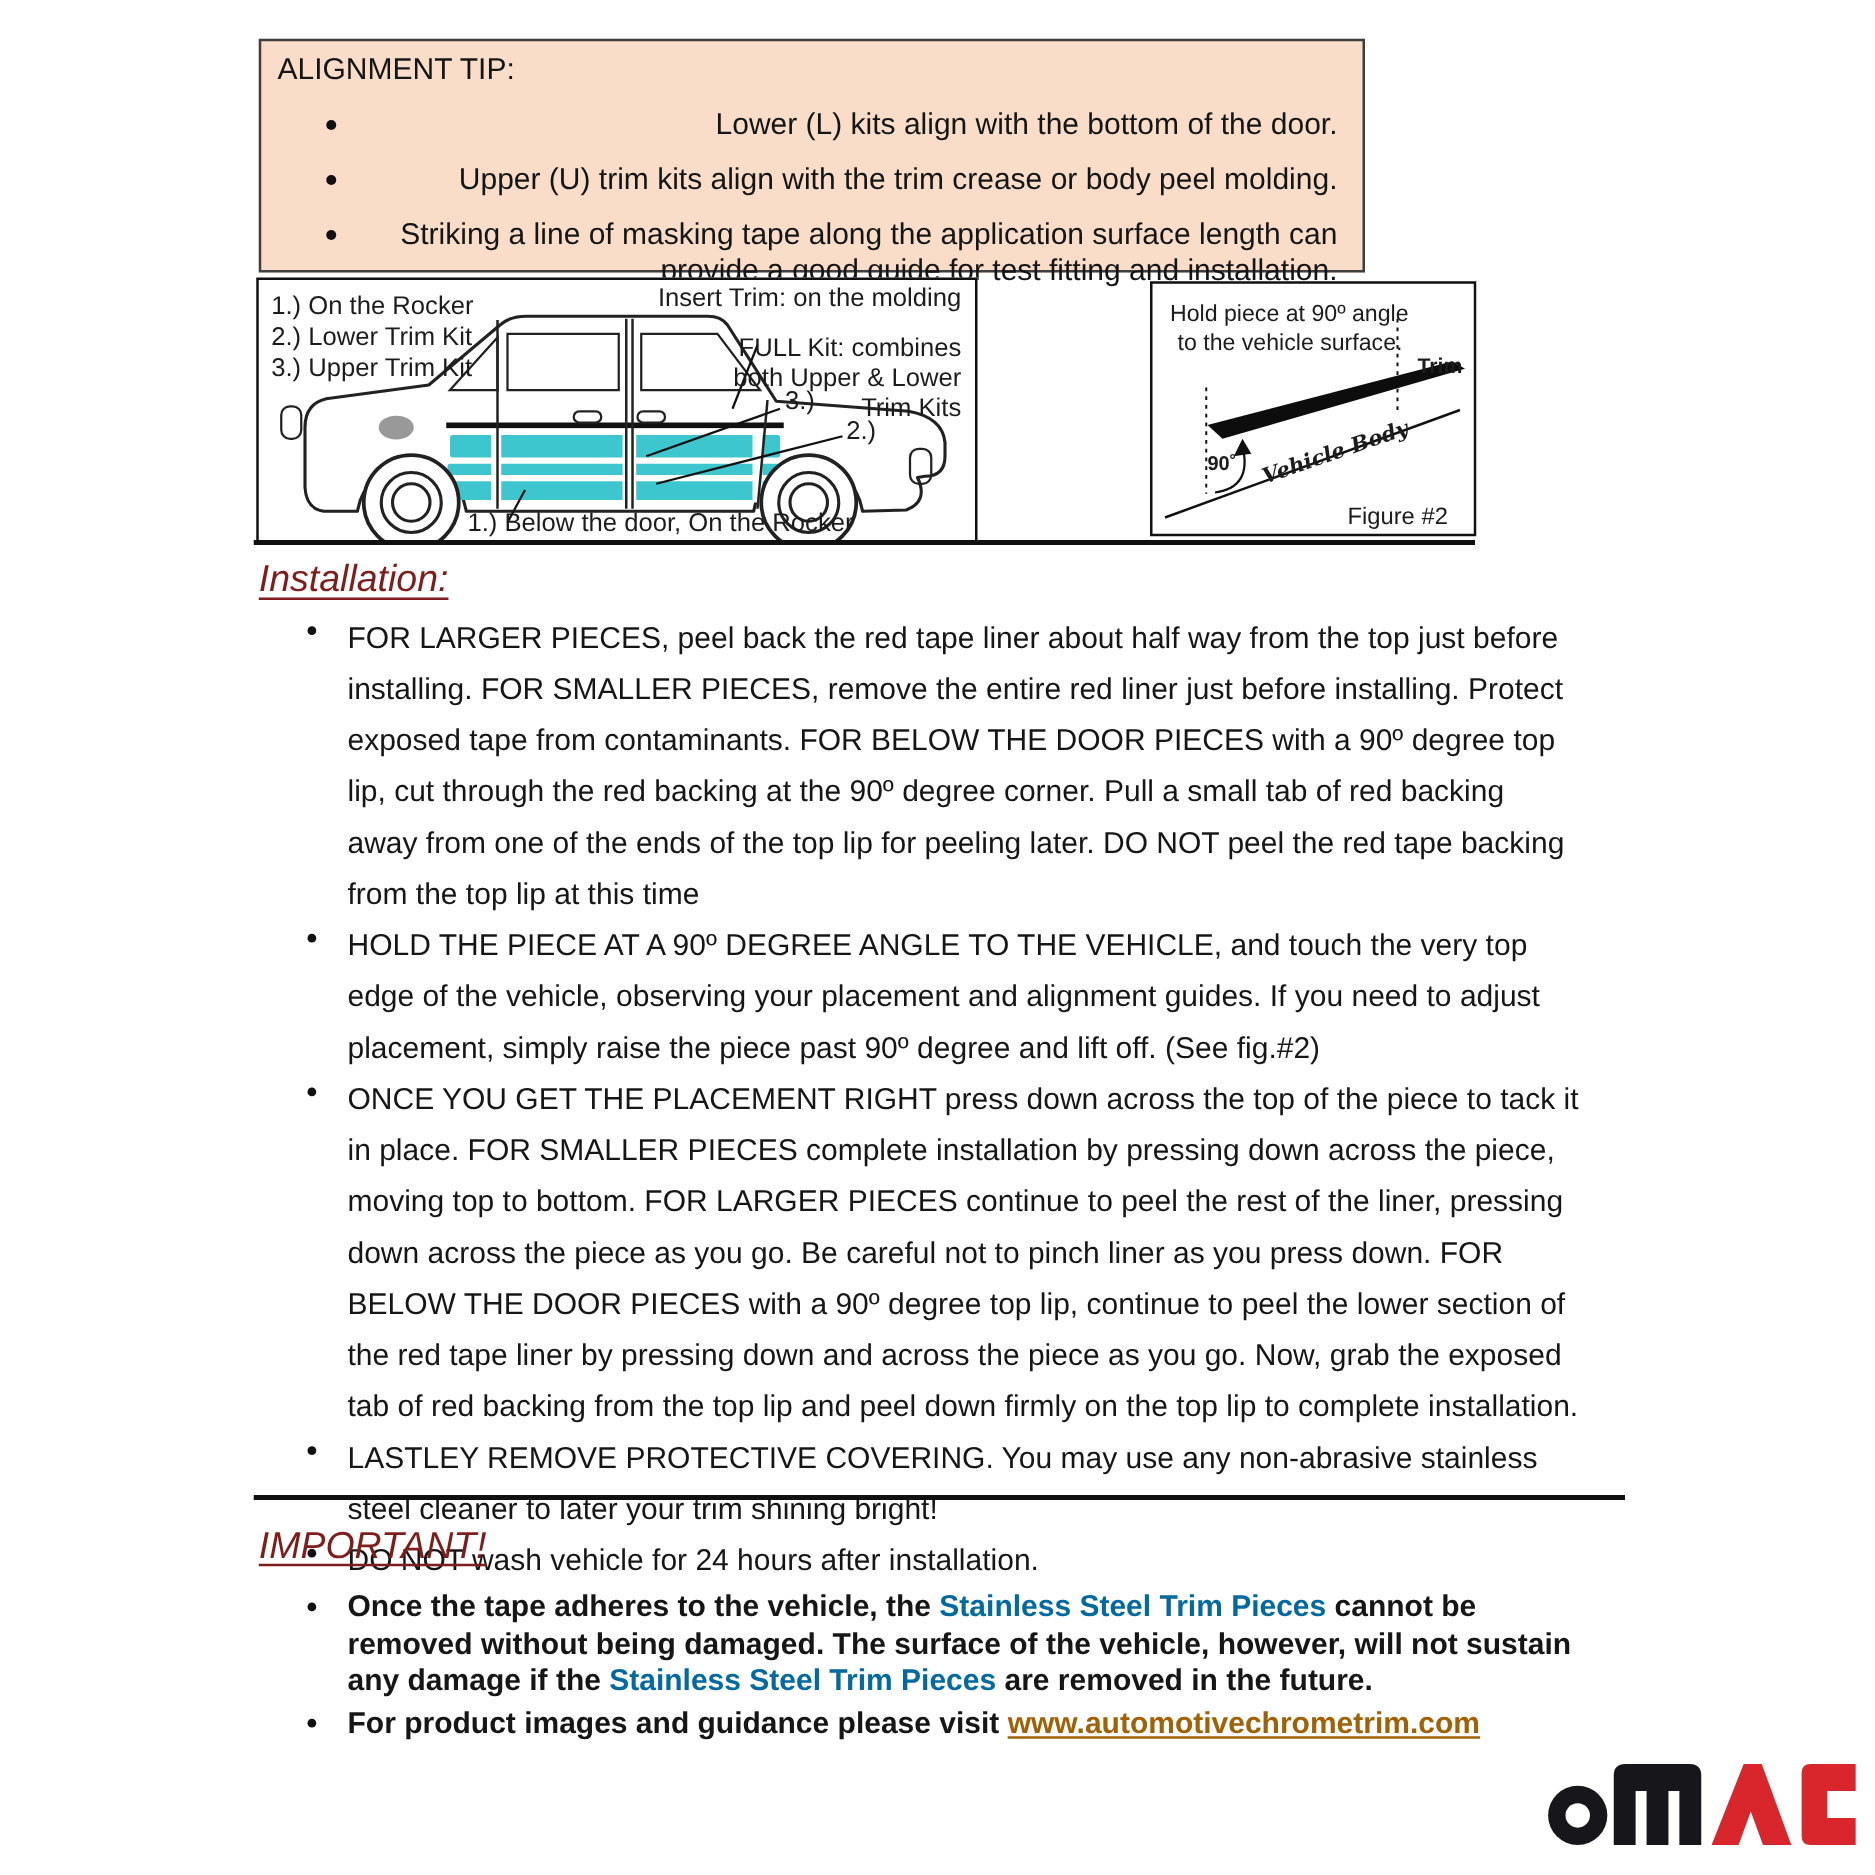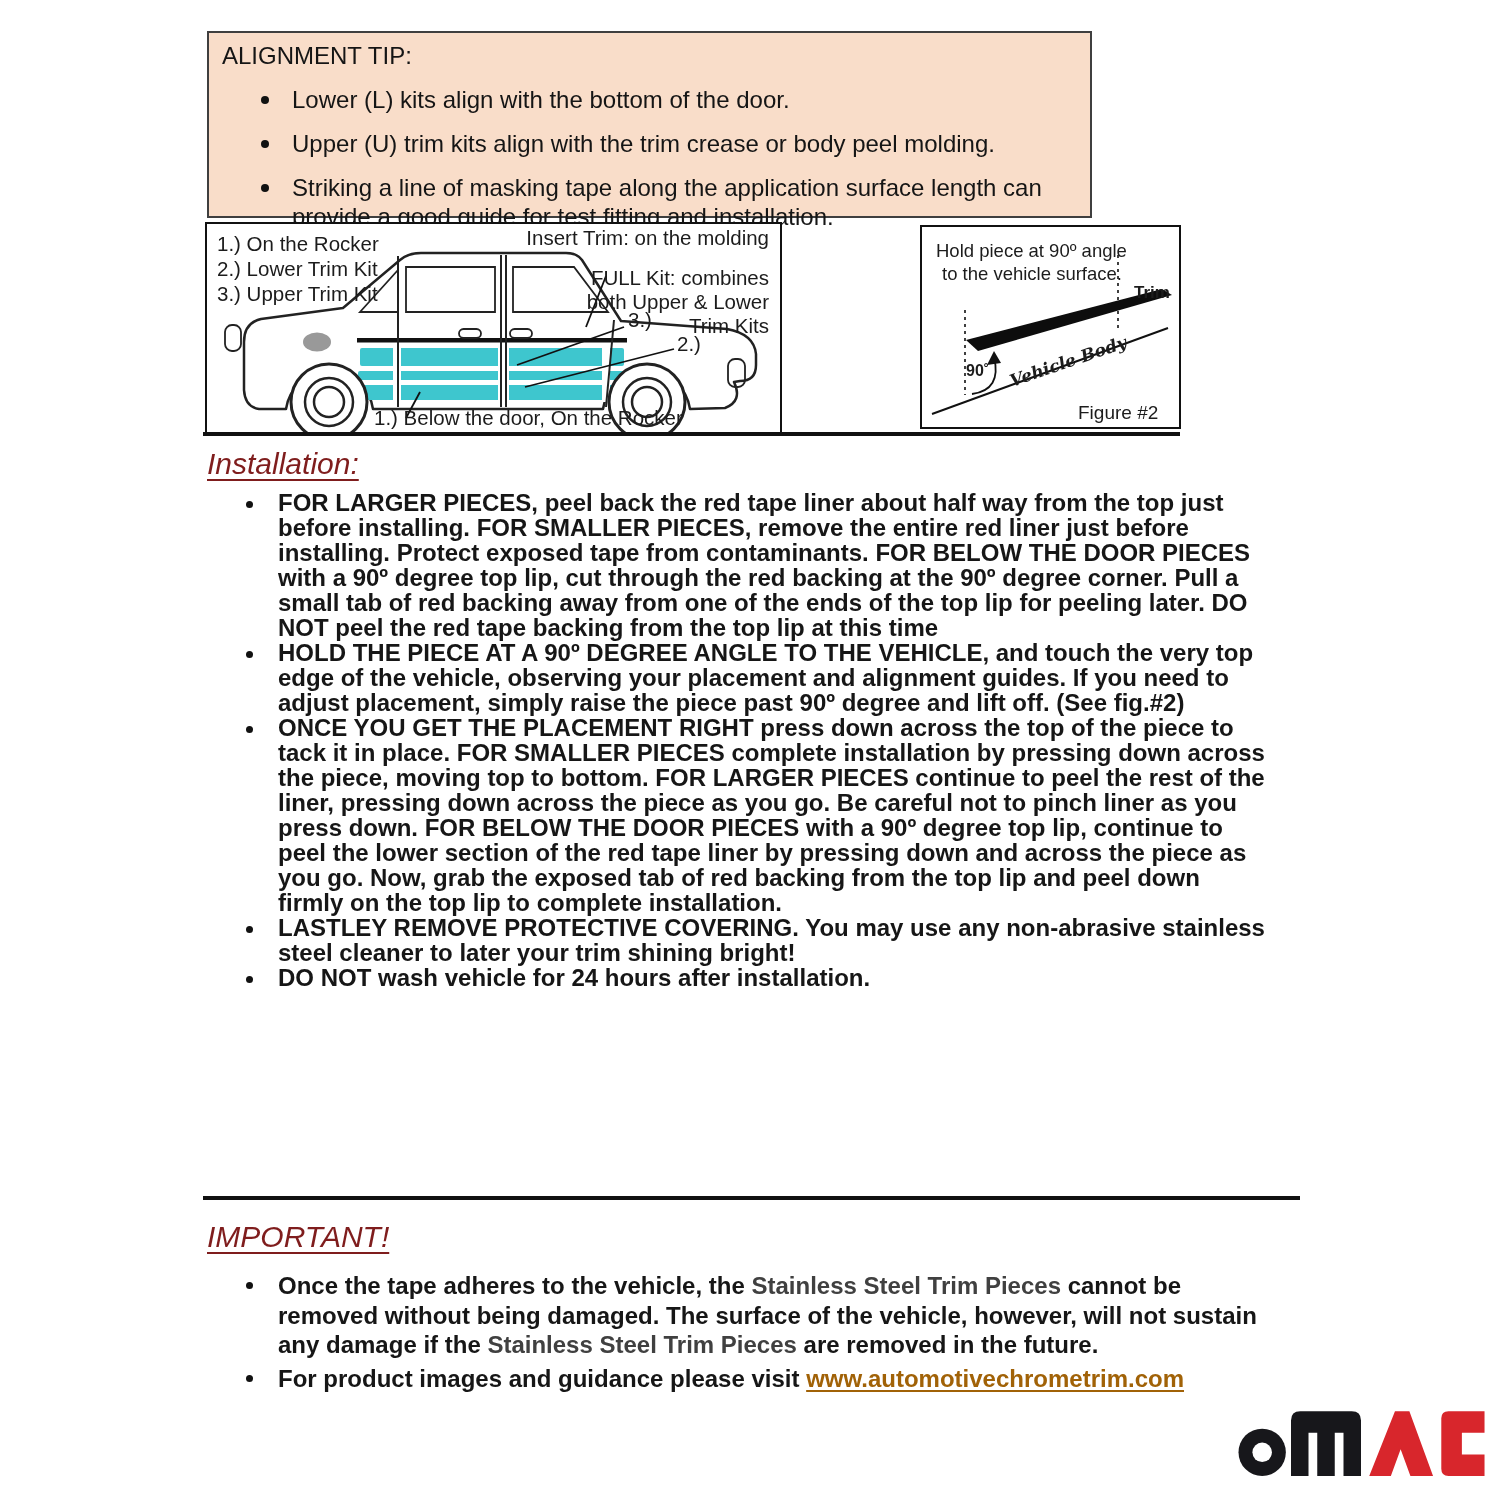--- a/index.html
+++ b/index.html
@@ -9,47 +9,47 @@
     overflow:hidden;
   }
   .abs{position:absolute;}
   
   .tip-box{
     left:207px;top:31px;width:885px;height:187px;
     background:#f9ddc9;border:2px solid #3f3f3f;box-sizing:border-box;
   }
   .tip-title{margin:9px 0 0 13px;font-size:24px;line-height:28px;}
   .tip-list{margin-top:15px;}
-  .tip-item{position:relative;padding:0 20px 0 83px;font-size:24px;line-height:29px;margin-bottom:15px;}
+  .tip-item{position:relative;padding:0 20px 0 83px;font-size:24px;line-height:29px;margin-bottom:15px;text-align:right;}
   .dot{
     position:absolute;left:52px;top:11px;width:8px;height:8px;border-radius:50%;background:#111;
   }
   
   .car-box{left:205px;top:222px;width:573px;height:208px;border:2.5px solid #111;box-sizing:content-box;background:#fff;}
   .fig2-box{left:920px;top:225px;width:257px;height:200px;border:2.5px solid #111;background:#fff;}
   .fig-underline{left:203px;top:432px;width:977px;height:4px;background:#111;}
   svg{display:block;}
   .ln{fill:none;stroke:#222;stroke-width:2.5;stroke-linejoin:round;stroke-linecap:round;}
   .thin{fill:none;stroke:#222;stroke-width:1.8;}
   .svgtxt{font-family:"Liberation Sans","DejaVu Sans",sans-serif;fill:#1c1c1c;}
   
   .sec-head{
     font-size:30px;font-style:italic;text-decoration:underline;
     text-underline-offset:5px;text-decoration-thickness:2px;color:#7f1d1d;
   }
   .install-head{left:207px;top:447px;}
   .doc-list{left:242px;width:1024px;}
   .install-list{top:490px;}
-  .doc-item{position:relative;padding-left:36px;font-size:24px;line-height:25px;color:#161616;font-weight:bold;}
+  .doc-item{position:relative;padding-left:36px;font-size:24px;line-height:41px;color:#161616;}
   .doc-item .dot{left:4px;top:11px;width:7px;height:7px;}
   .divider{left:203px;top:1196px;width:1097px;height:3.5px;background:#111;}
   .important-head{left:207px;top:1220px;}
   .important-list{top:1271px;}
   .important-list .doc-item{font-weight:bold;line-height:29.5px;margin-bottom:4px;}
-  .red{color:#404040;}
+  .red{color:#0369a1;}
   .link{color:#a16207;text-decoration:underline;text-underline-offset:3px;cursor:pointer;}
   
   .logo{left:1237px;top:1406px;width:248px;height:72px;}
 </style>
 </head>
 <body>
 
 <div class="abs tip-box">
   <div class="tip-title">ALIGNMENT TIP:</div>
   <div class="tip-list">

